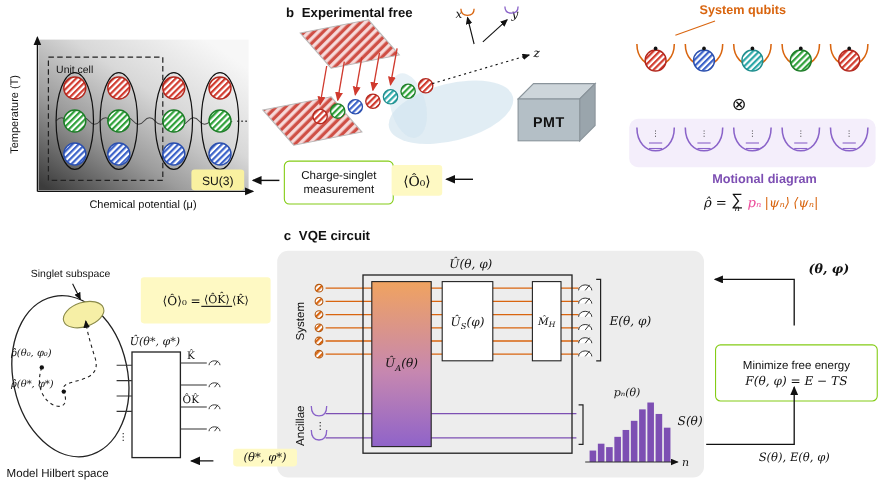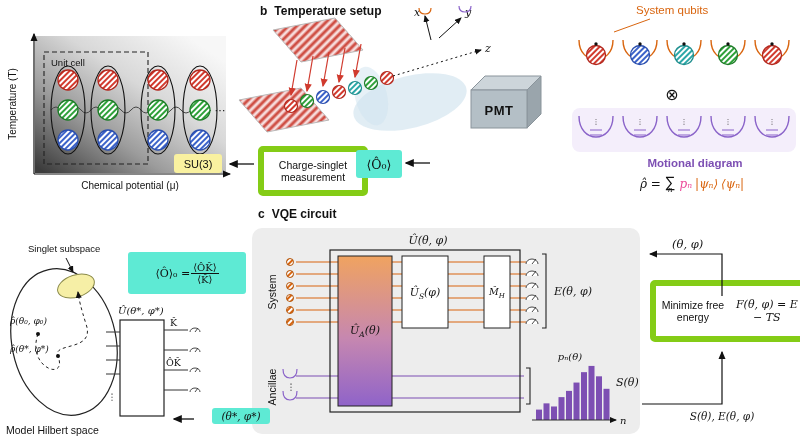--- a/index.html
+++ b/index.html
@@ -7,24 +7,24 @@
        font-family:"Liberation Sans",sans-serif;color:#111;overflow:hidden;}
   .abs{position:absolute;}
   .ptitle{font-size:12px;font-weight:bold;white-space:nowrap;}
   .ptitle .letter{margin-right:7px;}
   .math{font-family:"DejaVu Serif",serif;font-style:italic;}
   .mathu{font-family:"DejaVu Serif",serif;}
   svg{position:absolute;overflow:visible;}
   svg text{font-family:"Liberation Sans",sans-serif;fill:#111;}
   svg text.math{font-family:"DejaVu Serif",serif;font-style:italic;}
   svg text.mathu{font-family:"DejaVu Serif",serif;}
-  .outlined-box{border:6px solid #84cc16;border-radius:5px;background:#fff;
+  .outlined-box{border:1px solid #84cc16;border-radius:5px;background:#fff;
        display:flex;align-items:center;justify-content:center;text-align:center;}
-  .yellow{background:#5eead4;border-radius:3px;display:flex;align-items:center;justify-content:center;}
-  .frac{display:inline-flex;flex-direction:column;align-items:center;line-height:1.1;font-size:10px;}
+  .yellow{background:#fef9c3;border-radius:3px;display:flex;align-items:center;justify-content:center;}
+  .frac{display:inline-flex;flex-direction:row;align-items:center;line-height:1.1;font-size:10px;}
   .frac .num{border-bottom:1px solid #111;padding:0 2px;}
   .sum{display:inline-flex;flex-direction:column;align-items:center;line-height:.75;margin:0 1px;}
   .sum .sigma{font-size:15px;}
   .sum .idx{font-size:7.5px;}
   .eq{display:flex;align-items:center;justify-content:center;gap:3px;font-size:12px;}
 </style>
 </head>
 <body>
 
 <div class="fig">
@@ -332,49 +332,49 @@
     <g fill="#8a63c9" font-size="7" text-anchor="middle">
       <text x="24" y="18">⋮</text>
         <text x="68" y="18">⋮</text>
       <text x="112" y="18">⋮</text>
         <text x="156" y="18">⋮</text>
       <text x="200" y="18">⋮</text>
     </g>
   </svg>
 
   <div class="abs ptitle" style="left:260px;top:4px">
-    <span class="letter">b</span><span>Temperature setup</span>
+    <span class="letter">b</span><span>Experimental free</span>
   </div>
   <div class="abs ptitle" style="left:258px;top:207px">
     <span class="letter">c</span><span>VQE circuit</span>
   </div>
 
-  <div class="abs" style="left:636px;top:4px;font-size:11.5px;font-weight:400;color:#d9650f">System qubits</div>
+  <div class="abs" style="left:636px;top:4px;font-size:11.5px;font-weight:700;color:#d9650f">System qubits</div>
   <div class="abs" style="left:663px;top:85px;width:18px;text-align:center;font-size:16px">⊗</div>
   <div class="abs" style="left:628px;top:157px;width:134px;text-align:center;font-size:11.5px;font-weight:600;color:#7d4fb3">Motional diagram</div>
 
   <div class="abs eq" style="left:588px;top:176px;width:208px">
     <span class="math">ρ̂ =</span>
     <span class="sum">
         <span class="sigma">∑</span>
         <span class="idx math">n</span>
       </span>
     <span class="math" style="color:#ec4899">pₙ</span>
     <span class="math" style="color:#d9650f">|ψₙ⟩</span>
     <span class="math" style="color:#d9650f">⟨ψₙ|</span>
   </div>
 
   <div class="abs outlined-box" style="left:258px;top:146px;width:98px;height:38px;font-size:10.5px;line-height:1.15">Charge-singlet measurement</div>
   <div class="abs yellow mathu" style="left:356px;top:150px;width:46px;height:28px;font-size:12.5px">⟨Ô₀⟩</div>
 
-  <div class="abs outlined-box" style="left:650px;top:280px;width:146px;height:50px;gap:2px">
+  <div class="abs outlined-box" style="left:650px;top:313px;width:146px;height:50px;flex-direction:column;gap:2px">
     <span style="font-size:10.5px">Minimize free energy</span>
     <span class="math" style="font-size:11px">F(θ, φ) = E − TS</span>
   </div>
-  <div class="abs math" style="left:672px;top:237px;width:100px;text-align:left;font-size:11.5px;font-weight:400">(θ, φ)</div>
+  <div class="abs math" style="left:672px;top:237px;width:100px;text-align:right;font-size:11.5px;font-weight:700">(θ, φ)</div>
   <div class="abs math" style="left:644px;top:410px;width:156px;text-align:center;font-size:10.5px">S(θ), E(θ, φ)</div>
 
   <div class="abs yellow" style="left:128px;top:252px;width:118px;height:42px;gap:1px">
     <span class="mathu" style="font-size:11px">⟨Ô⟩₀ =</span>
     <span class="frac">
       <span class="num mathu">⟨ÔK̂⟩</span>
       <span class="den mathu">⟨K̂⟩</span>
     </span>
   </div>
   <div class="abs yellow math" style="left:212px;top:408px;width:58px;height:16px;font-size:10.5px">(θ*, φ*)</div>

